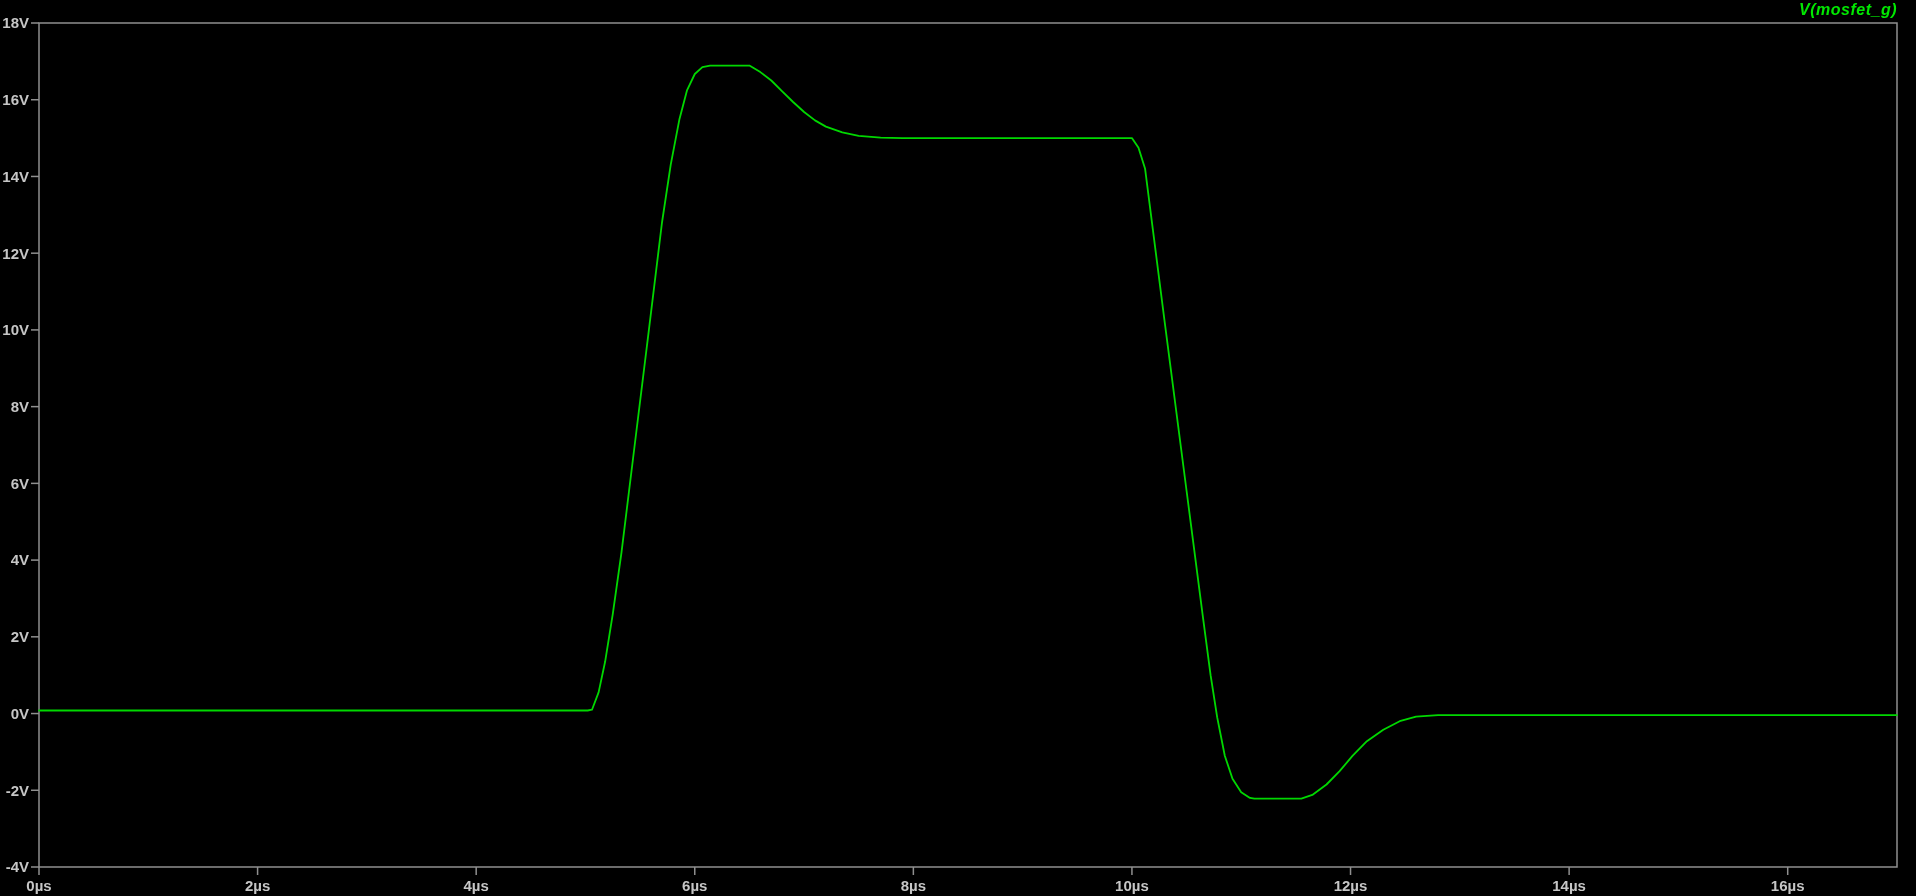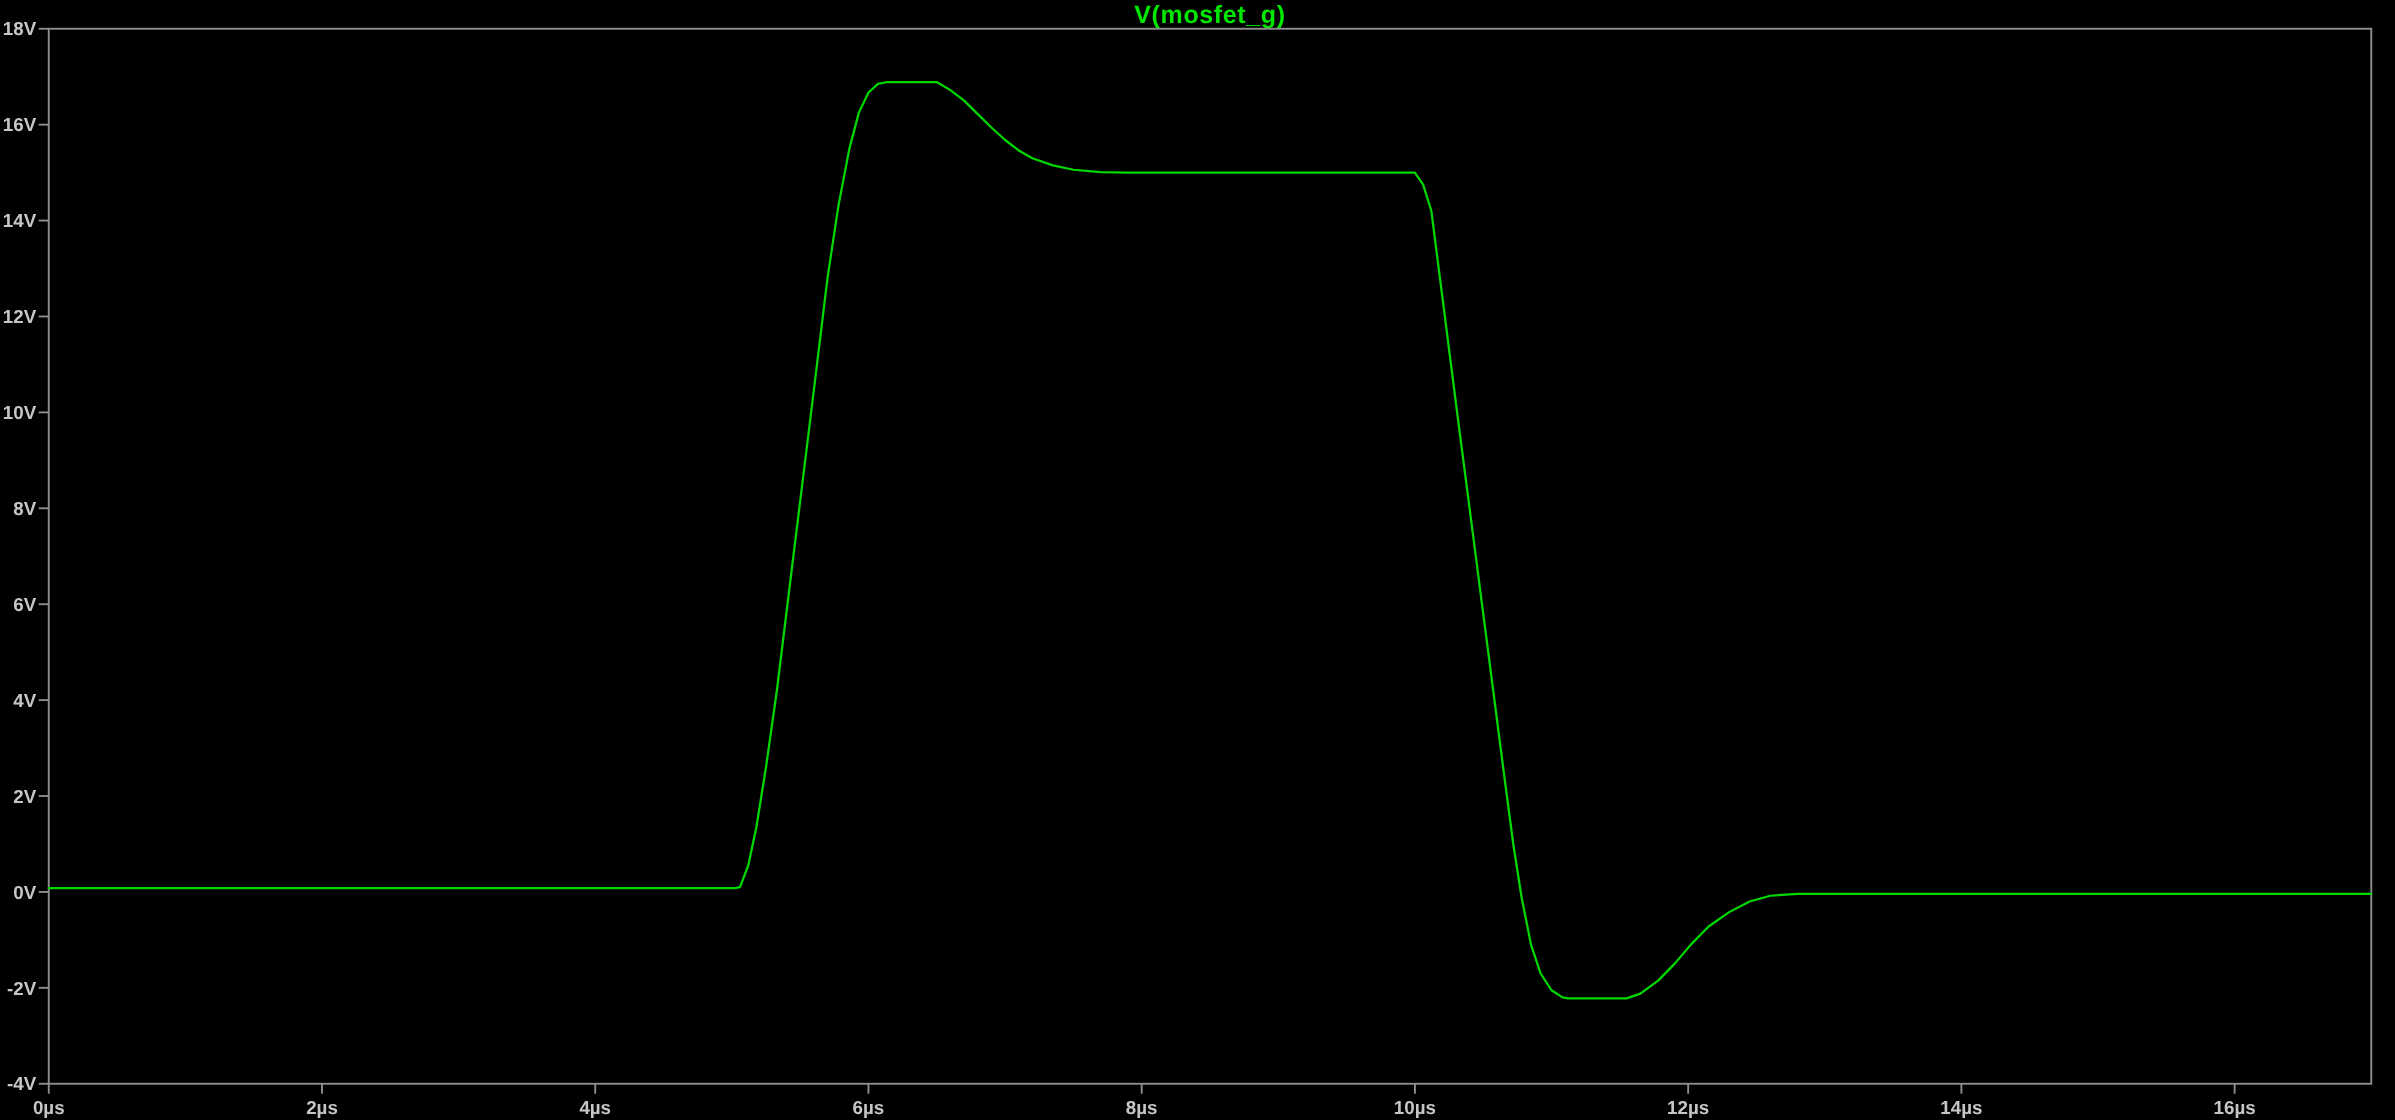--- a/index.html
+++ b/index.html
@@ -6,24 +6,25 @@
   .screen{
     position:relative;
     width:1916px;height:896px;
     background:#000000;
     font-family:"Liberation Sans", sans-serif;
     overflow:hidden;
   }
   .plot-title{
     position:absolute;
     left:39px;top:1px;width:1858px;
-    text-align:center;
-    font-size:20px;font-weight:bold;
+    text-align:right;
+    font-size:16px;font-weight:bold;
     letter-spacing:0.5px;
     user-select:none;
+    font-style:italic;
   }
   svg{position:absolute;left:0;top:0;}
   svg text{
     font-family:"Liberation Sans", sans-serif;
     font-size:15px;
     font-weight:bold;
   }
 </style>
 </head>
 <body>

